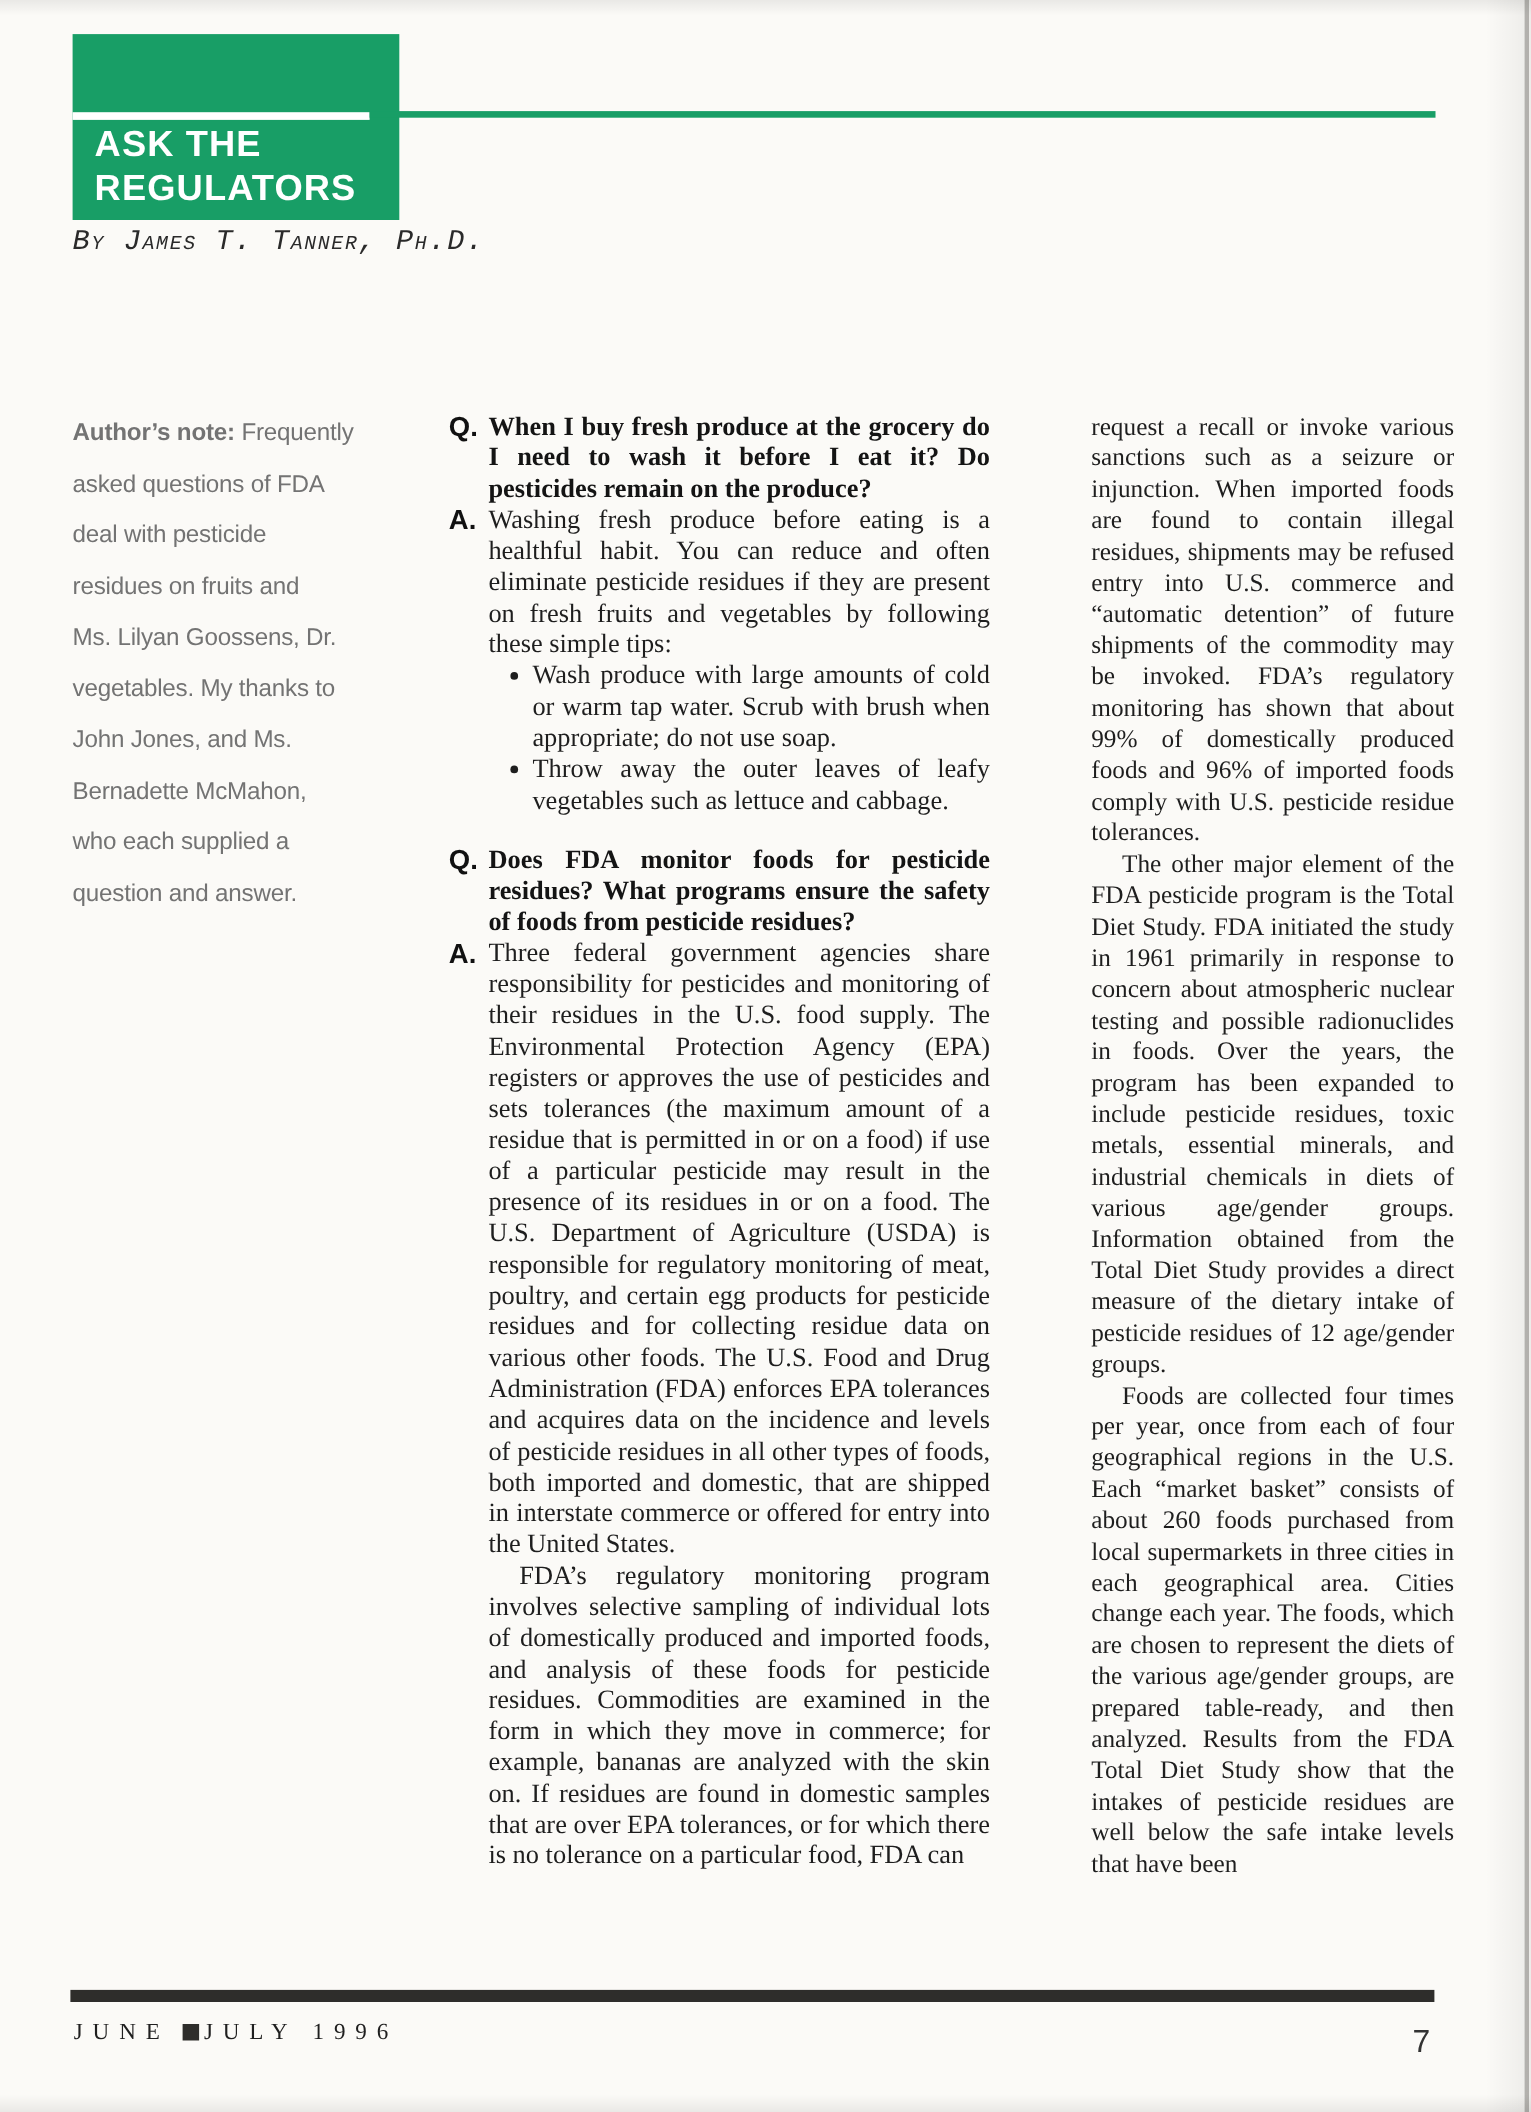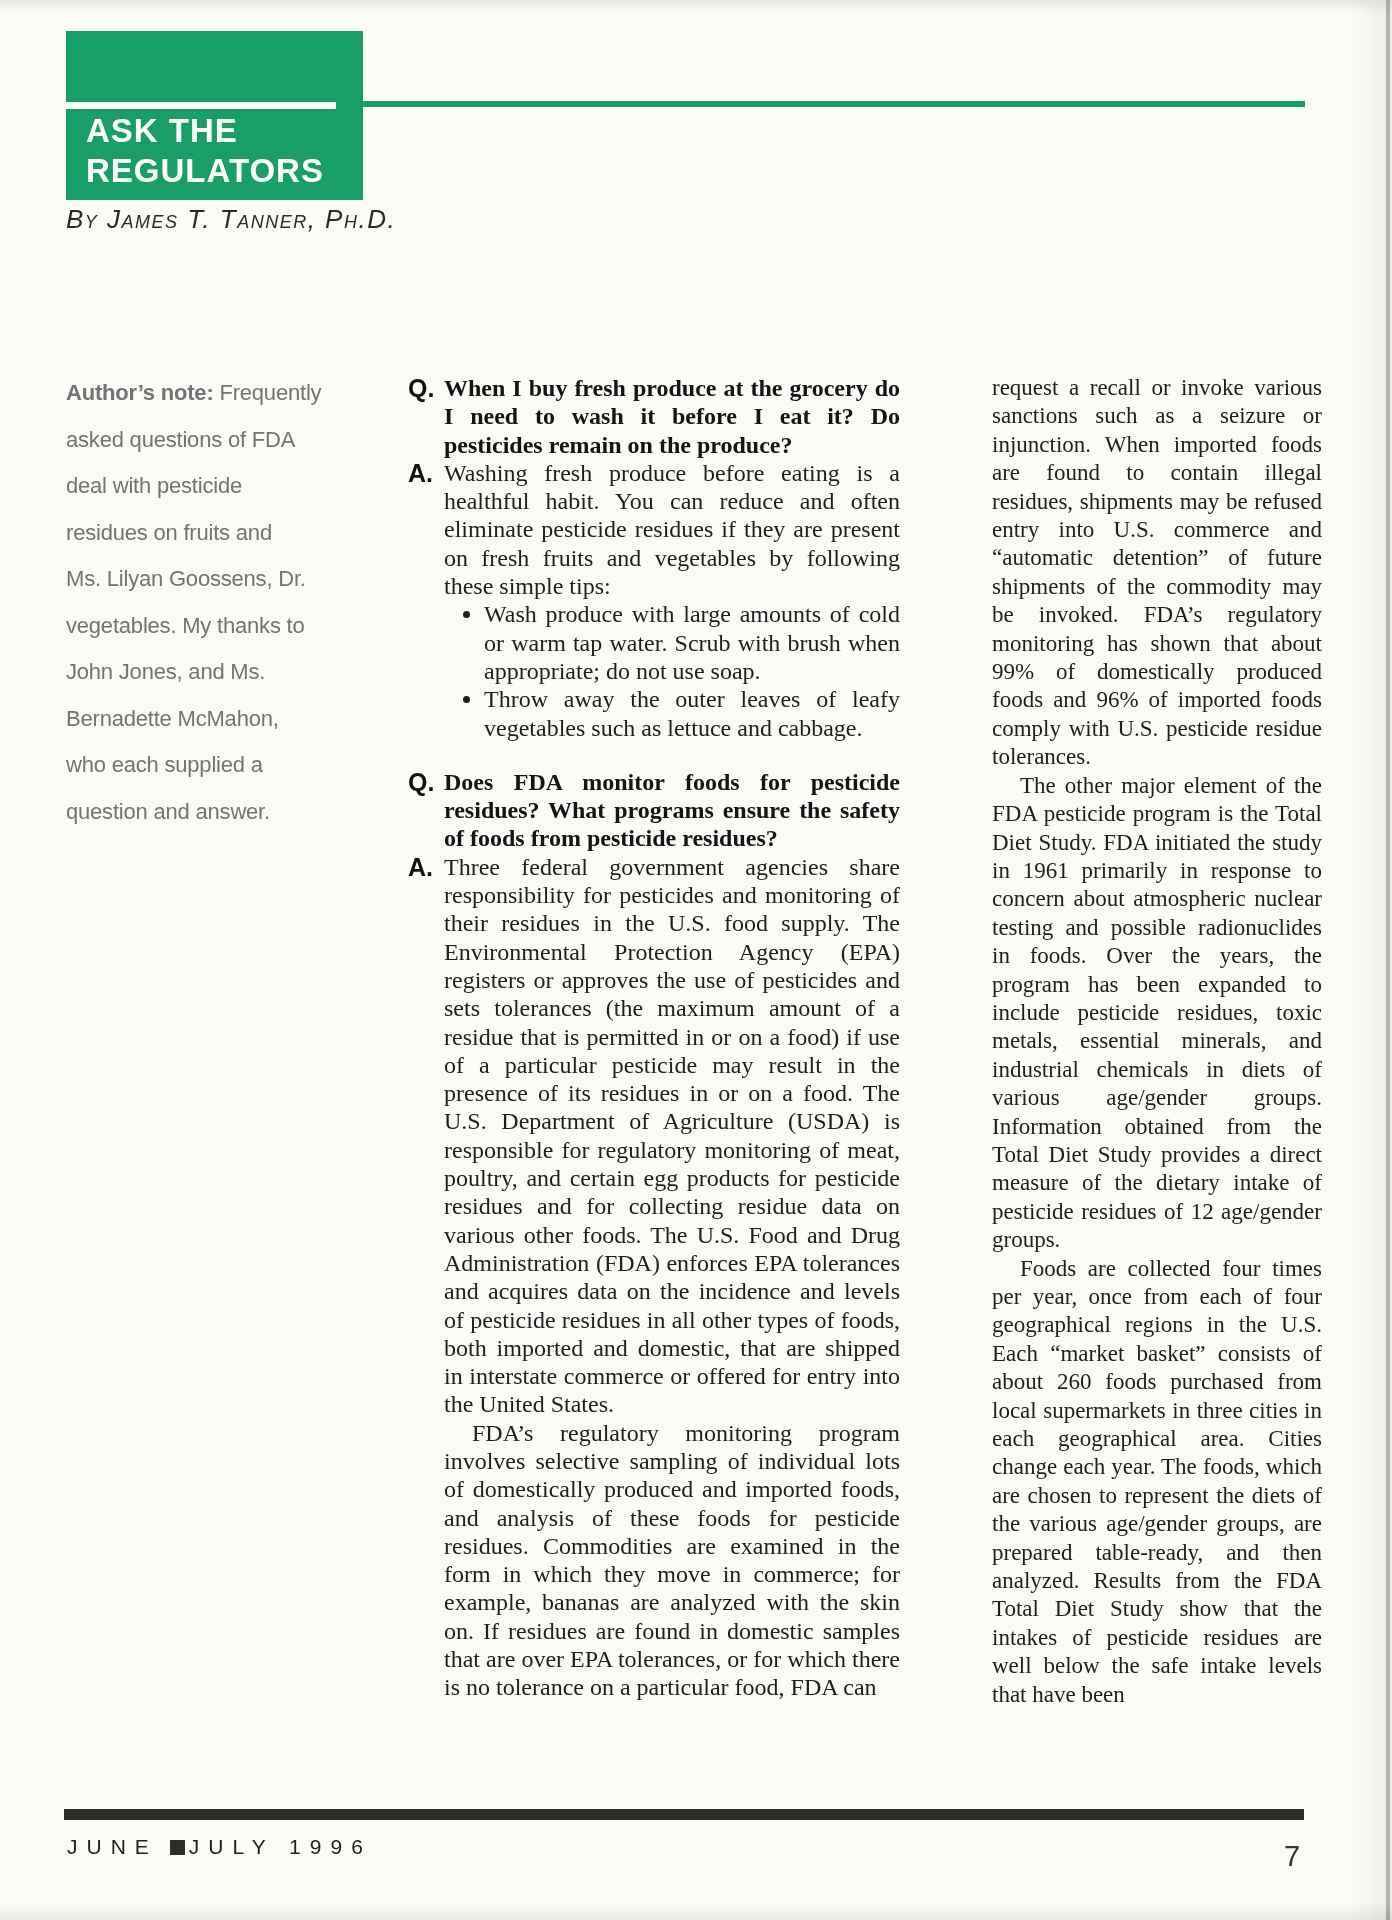--- a/index.html
+++ b/index.html
@@ -16,21 +16,21 @@
   .edge-bottom{left:0;bottom:0;width:1392px;height:16px;
             background:linear-gradient(to top,rgba(0,0,0,.07),rgba(0,0,0,0));}
 
   
   .green-box{left:66px;top:31px;width:297px;height:169px;background:#189E66;}
   .green-sep{left:0;top:71px;width:270px;height:7px;background:#ffffff;position:absolute;}
   .kicker{position:absolute;left:20px;top:80px;color:#ffffff;
           font-family:"Liberation Sans",sans-serif;font-weight:800;
           font-size:33px;line-height:40px;letter-spacing:1px;}
   .green-rule{left:336px;top:101px;width:969px;height:6px;background:#189E66;}
-  .byline{left:66px;top:204px;font-family:Liberation Sans, sans-serif;
+  .byline{left:66px;top:204px;font-family:Liberation Mono, monospace;
           font-style:italic;font-variant:small-caps;font-size:26px;
           letter-spacing:1.5px;color:#2a2a2a;}
 
   
   .col-left{left:66px;top:370px;width:290px;
             font-family:"Liberation Sans",sans-serif;font-size:22px;
             letter-spacing:-0.2px;color:#737373;}
   .an-line{line-height:46.5px;white-space:nowrap;}
   .an-label{font-weight:700;}
 
@@ -49,21 +49,21 @@
   .gap{height:26px;}
 
   
   .col-right{left:982px;top:374px;width:330px;
              font-size:23px;line-height:28.4px;color:#1e1e1e;margin-left:10px;}
   .col-right p{margin:0;text-align:justify;}
   .col-right .indent{text-indent:28px;}
 
   
   .footer-bar{left:64px;top:1809px;width:1240px;height:11px;background:#2e2d2b;}
-  .footer-issue{left:67px;top:1835px;font-family:Liberation Sans, sans-serif;
+  .footer-issue{left:67px;top:1835px;font-family:Liberation Serif, serif;
                 font-size:21px;letter-spacing:9px;color:#1f1f1f;text-transform:uppercase;}
   .issue-square{display:inline-block;width:15px;height:15px;background:#2e2d2b;
                 margin:0 4px 0 12px;position:relative;top:1px;}
   .footer-page{left:1284px;top:1840px;font-family:"Liberation Sans",sans-serif;
                font-size:29px;color:#333;}
 </style>
 </head>
 <body>
 
 <div class="abs edge-top"></div>

